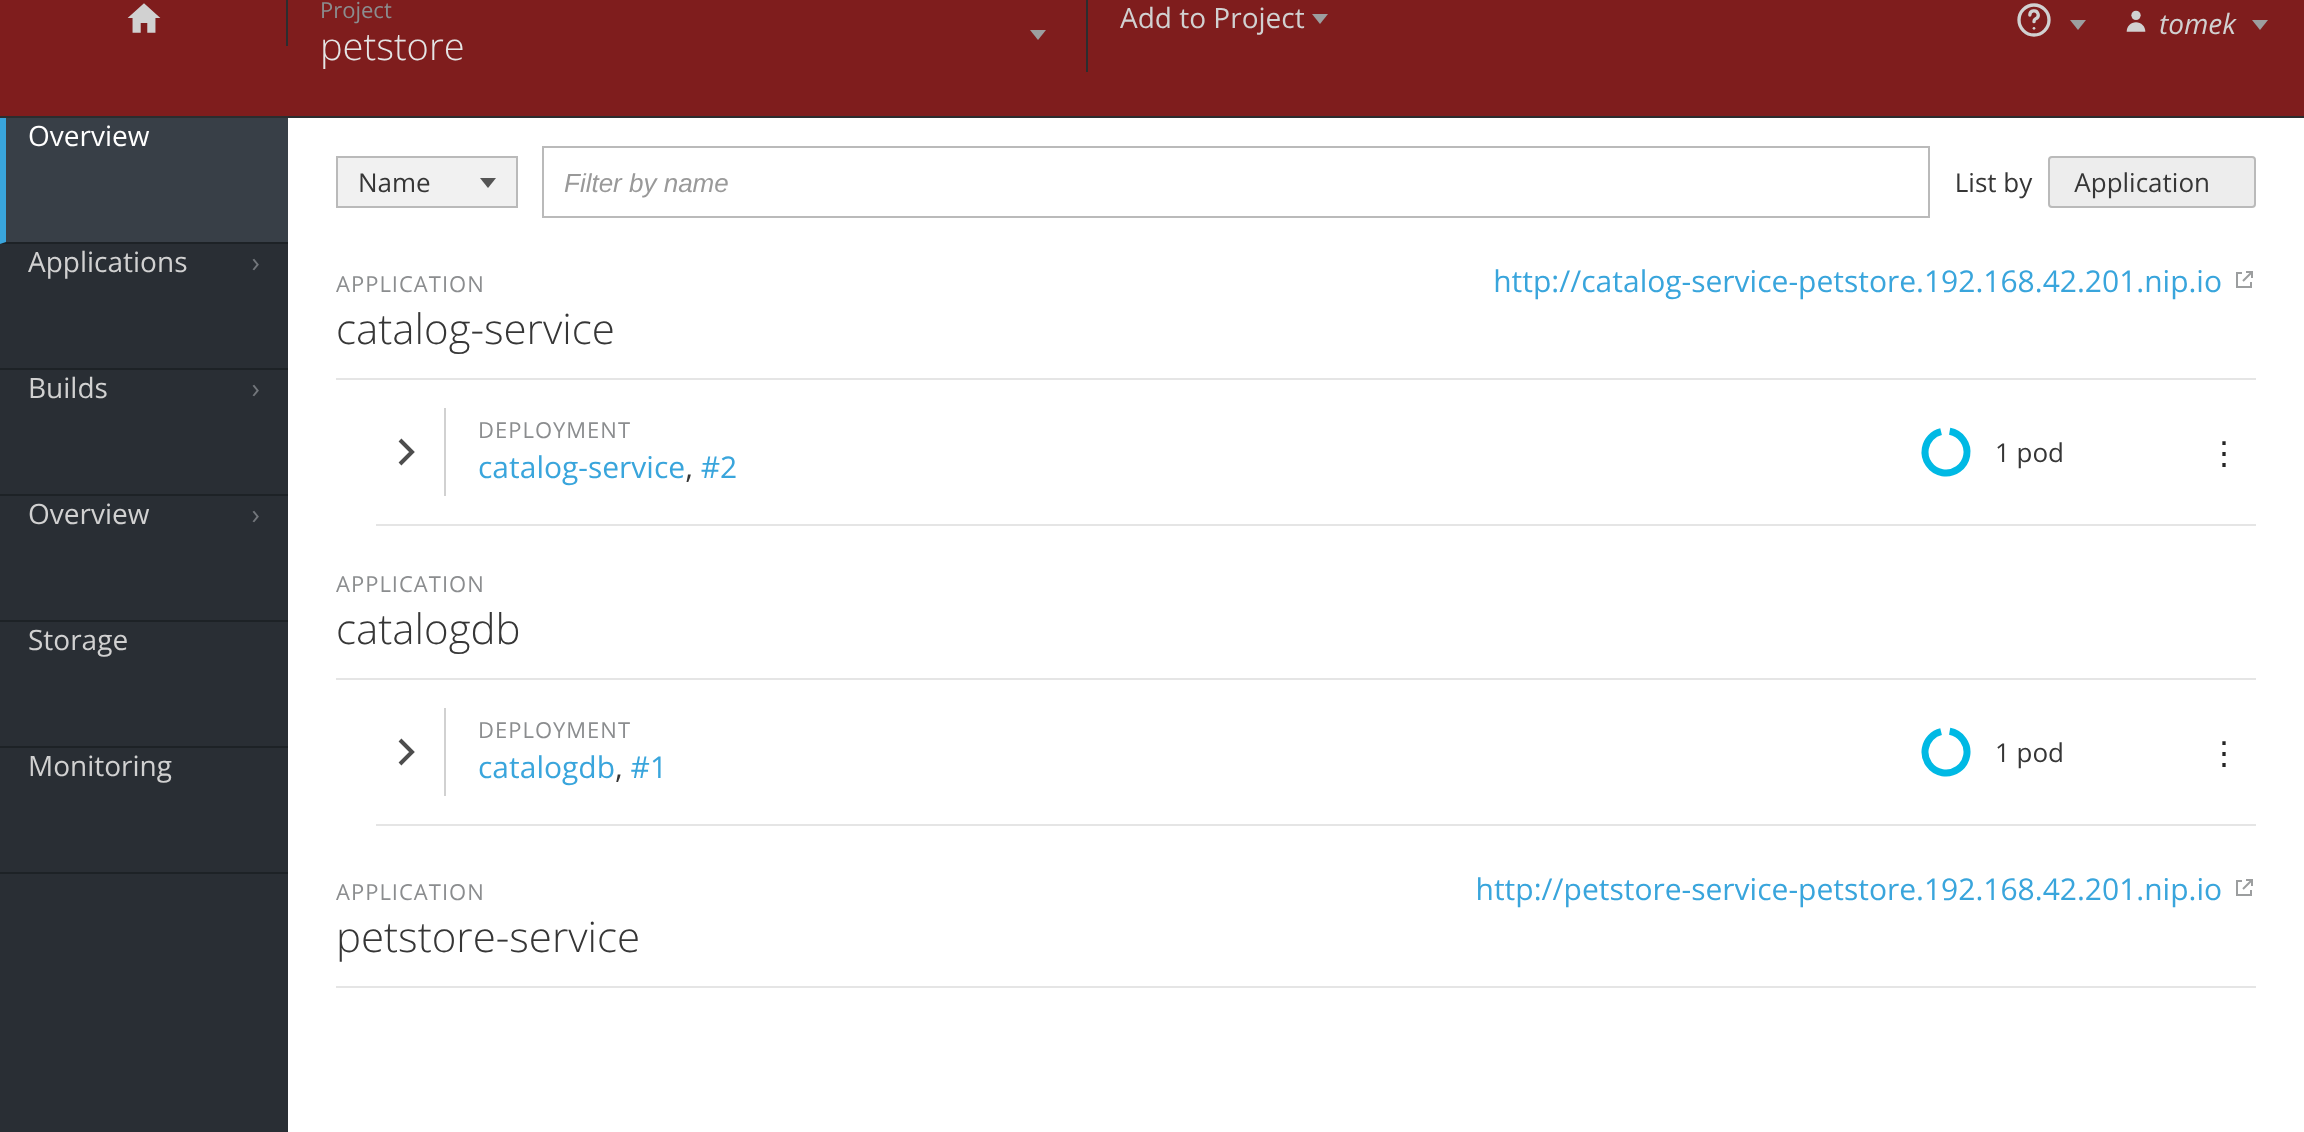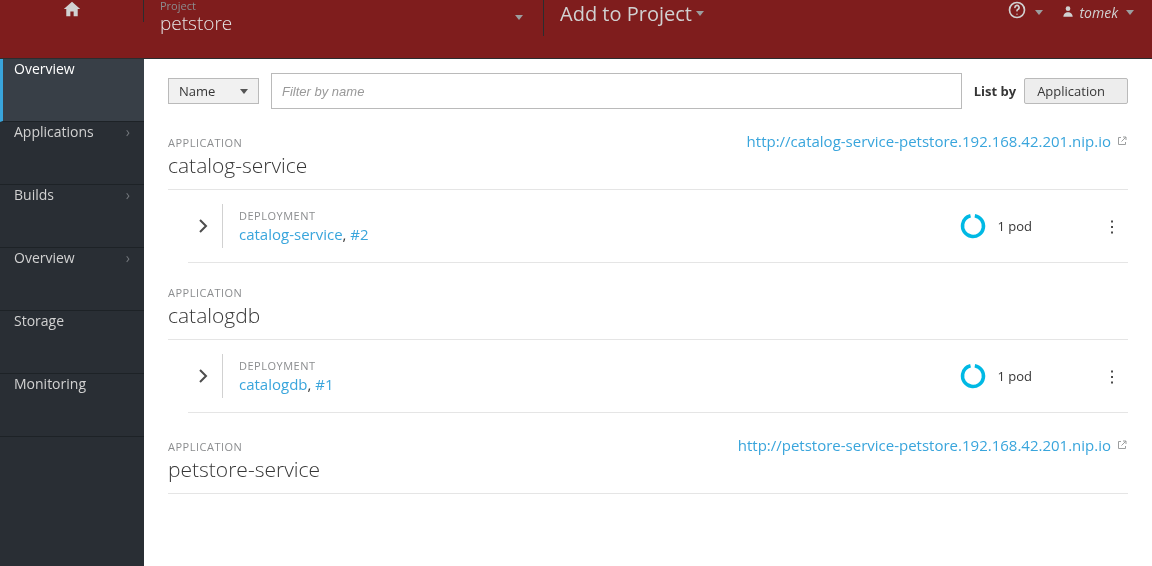--- a/index.html
+++ b/index.html
@@ -49,21 +49,21 @@
   .project-text .proj-name {
     font-size: 19px;
     color: #e5e5e5;
     line-height: 1.3;
     font-weight: 300;
   }
   .add-box {
     display: flex;
     align-items: center;
     padding: 0 16px;
-    font-size: 20px;
+    font-size: 14px;
     color: #d1d1d1;
     cursor: pointer;
   }
   .right-box {
     margin-left: auto;
     display: flex;
     align-items: center;
     gap: 18px;
     padding-right: 18px;
     font-style: italic;
@@ -160,21 +160,21 @@
     font-style: italic;
     color: #999;
     outline: none;
   }
   .filter-input::placeholder { color: #999; font-style: italic; }
   .listby-wrap {
     display: flex;
     align-items: center;
     gap: 8px;
   }
-  .listby-label { font-size: 13px; color: #363636; font-weight: bold; }
+  .listby-label { font-size: 13px; color: #363636; }
   .listby-select {
     height: 26px;
     border: 1px solid #bababa;
     background: #ededed;
     display: flex;
     align-items: center;
     gap: 10px;
     padding: 0 12px;
     font-size: 13px;
     cursor: pointer;

